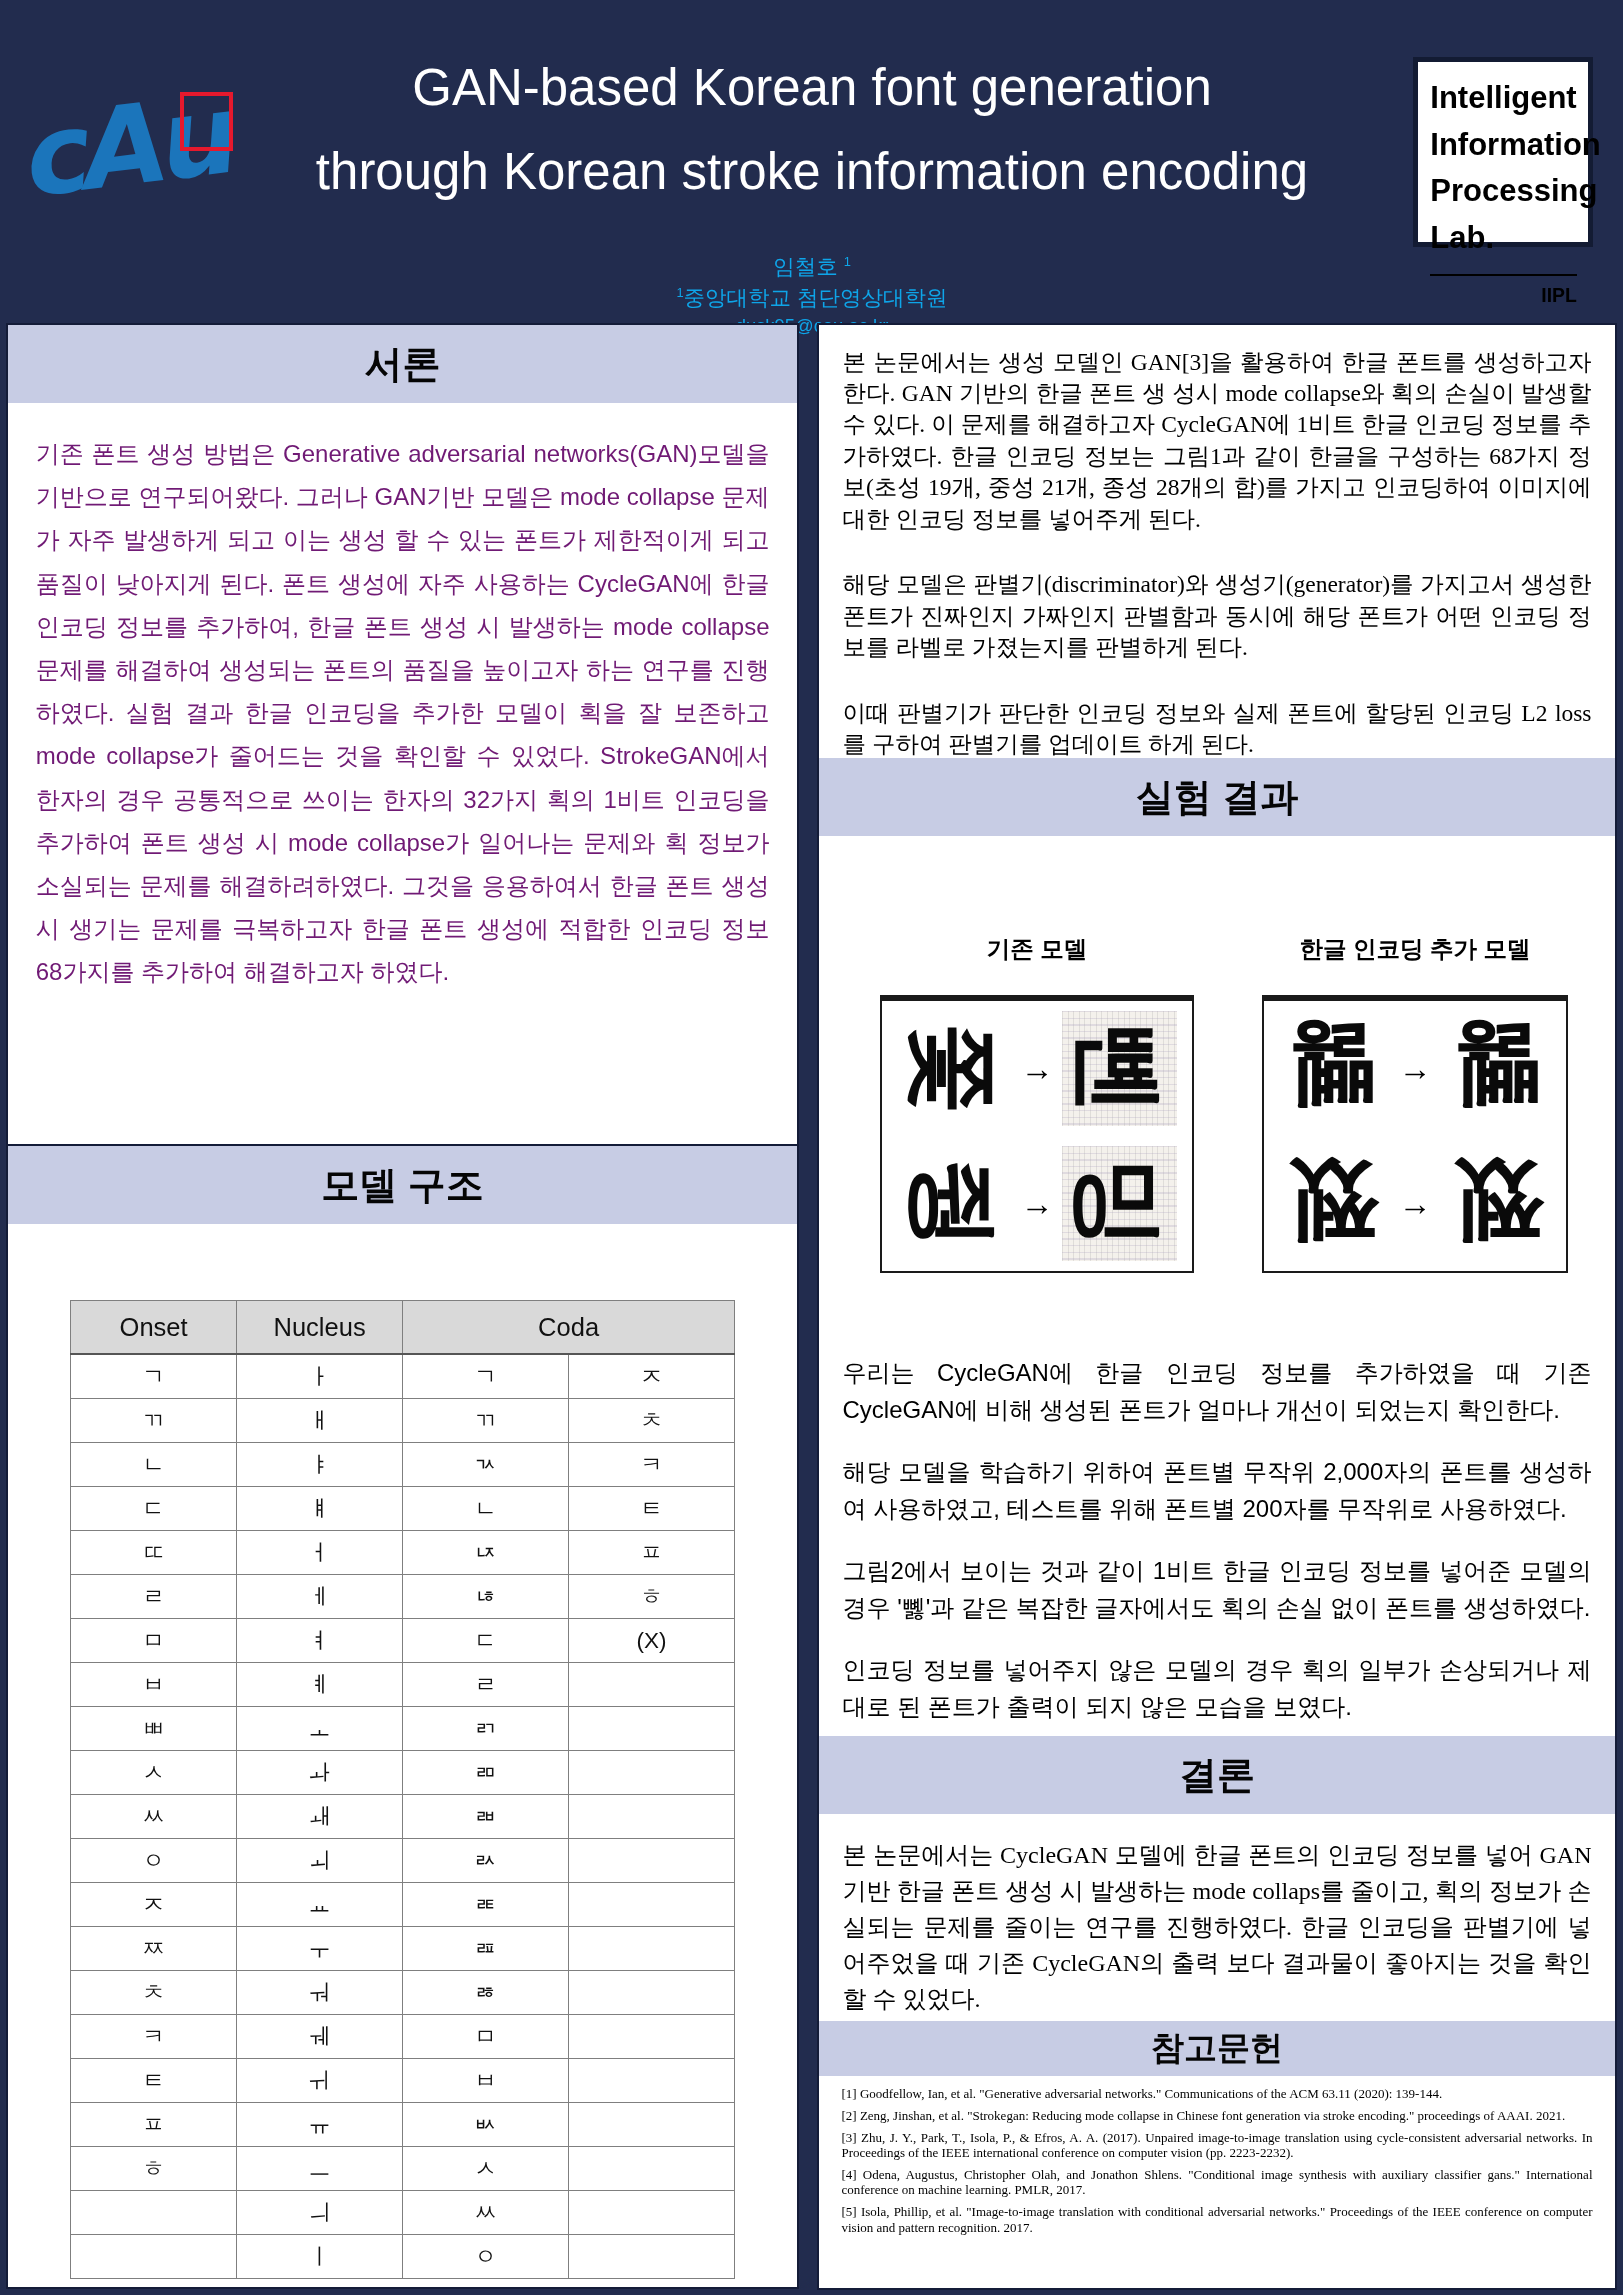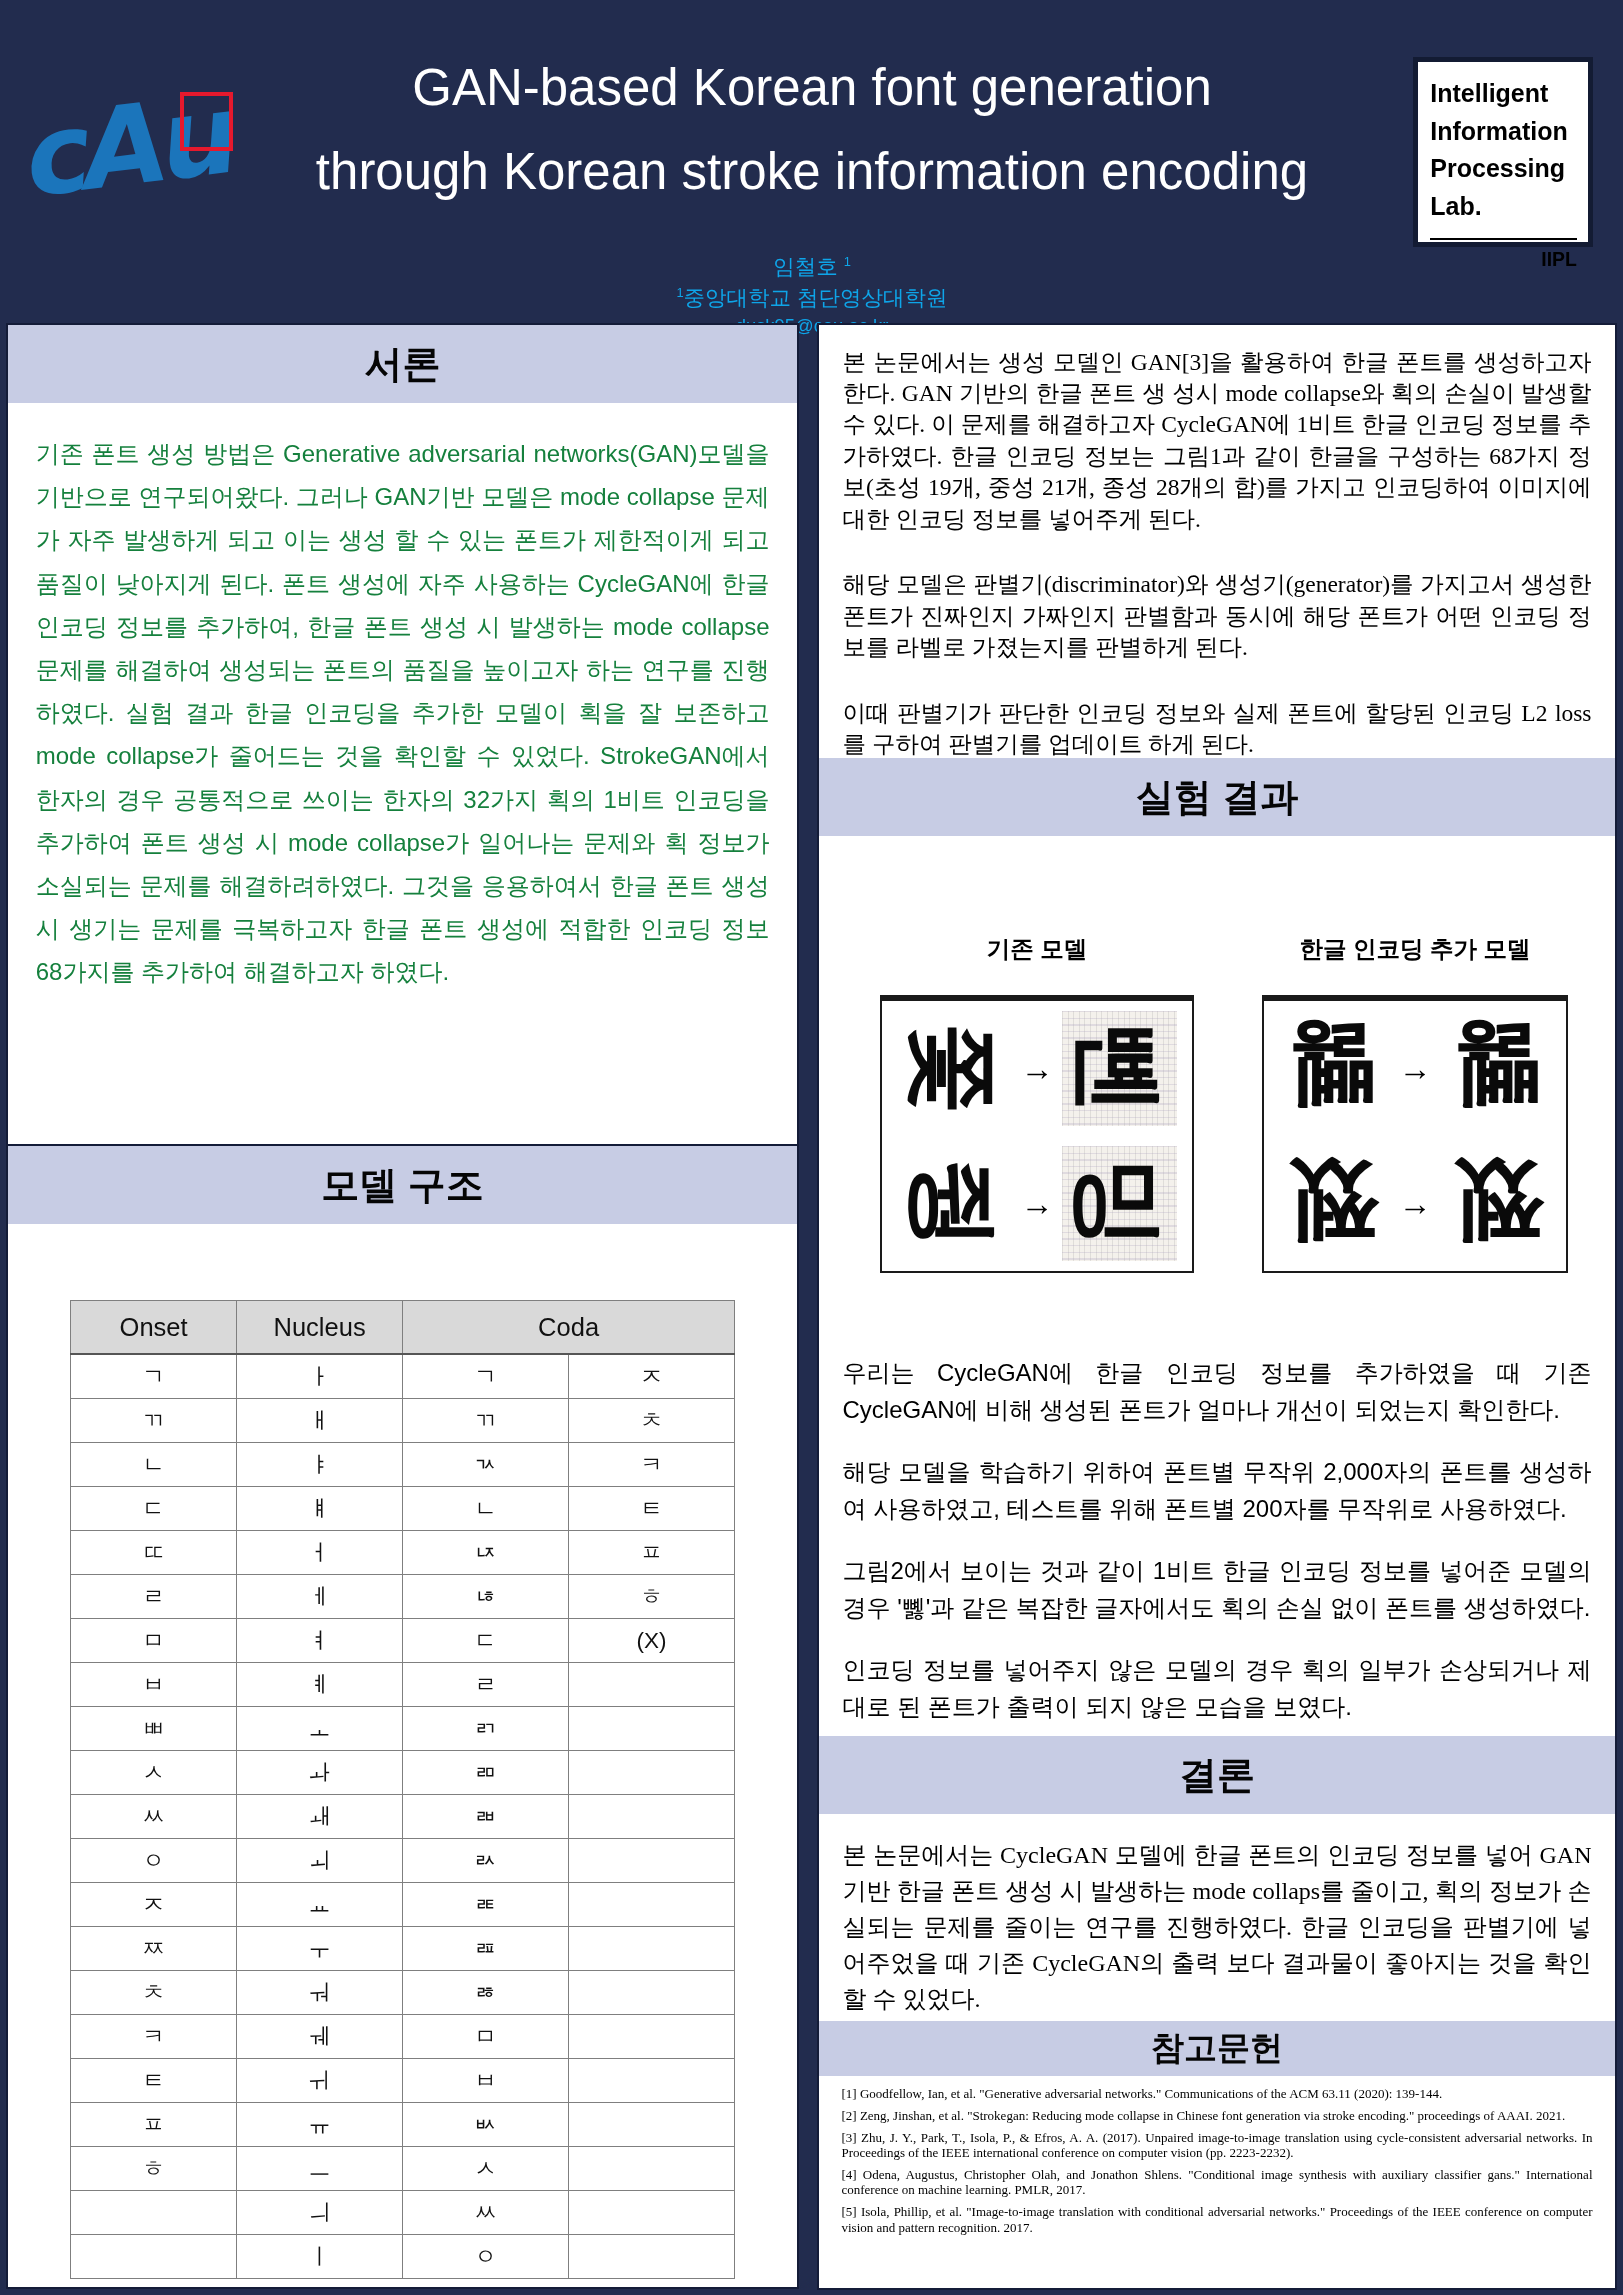--- a/index.html
+++ b/index.html
@@ -17,34 +17,34 @@
   .title-2{top:144px;}
   .hdr-center{position:absolute;left:0;right:0;text-align:center;color:#0ea5e9;margin-top:28px;}
   .author-line{top:224px;font-size:21.5px;}
   .affil-line{top:255px;font-size:21.5px;}
   .email-line{top:287px;font-size:18.4px;}
   sup{font-size:60%;}
 
   
   .labbox{position:absolute;left:1413px;top:57px;width:180px;height:190px;background:#ffffff;
           border:5.1px solid #131b33;box-sizing:border-box;padding:13.3px 11.2px 8.2px 12.3px;}
-  .lab-line{font-size:25px;font-weight:800;line-height:1.5;color:#000;
+  .lab-line{font-size:31px;font-weight:800;line-height:1.5;color:#000;
             font-family:"Liberation Sans",sans-serif;}
   .lab-rule{border:none;border-top:2px solid #000;margin:12.3px 0 8.2px 0;}
   .lab-acronym{text-align:right;font-size:19.4px;font-weight:800;}
 
   
   .wbox{position:absolute;background:#ffffff;border:2.6px solid #141c38;box-sizing:border-box;overflow:hidden;}
   .band{background:#c7cce4;display:flex;align-items:center;justify-content:center;
         font-size:38px;font-weight:700;color:#050505;font-family:"Liberation Sans",sans-serif;}
 
   
   .boxA{left:6.1px;top:323px;width:793px;height:1027px;}
   .boxA .band{height:78px;}
-  .intro-body{padding:29px 27.6px 0 27.6px;font-size:24px;line-height:1.8;text-align:justify;color:#15803d;}
+  .intro-body{padding:29px 27.6px 0 27.6px;font-size:24px;line-height:1.8;text-align:justify;color:#701a75;}
 
   .boxB{left:6.1px;top:1144px;width:793px;height:1145px;}
   .boxB .band{height:78px;}
   .tablewrap{margin:76px auto 0 auto;width:665px;}
   table.jamo{border-collapse:collapse;width:100%;table-layout:fixed;}
   table.jamo th,table.jamo td{border:1px solid #7f7f7f;text-align:center;vertical-align:middle;
         font-size:22.5px;color:#111;height:43px;padding:0;font-weight:400;}
   table.jamo thead th{background:#d9d9d9;height:52px;font-size:25.5px;border-bottom:2.6px solid #555;}
 
   

